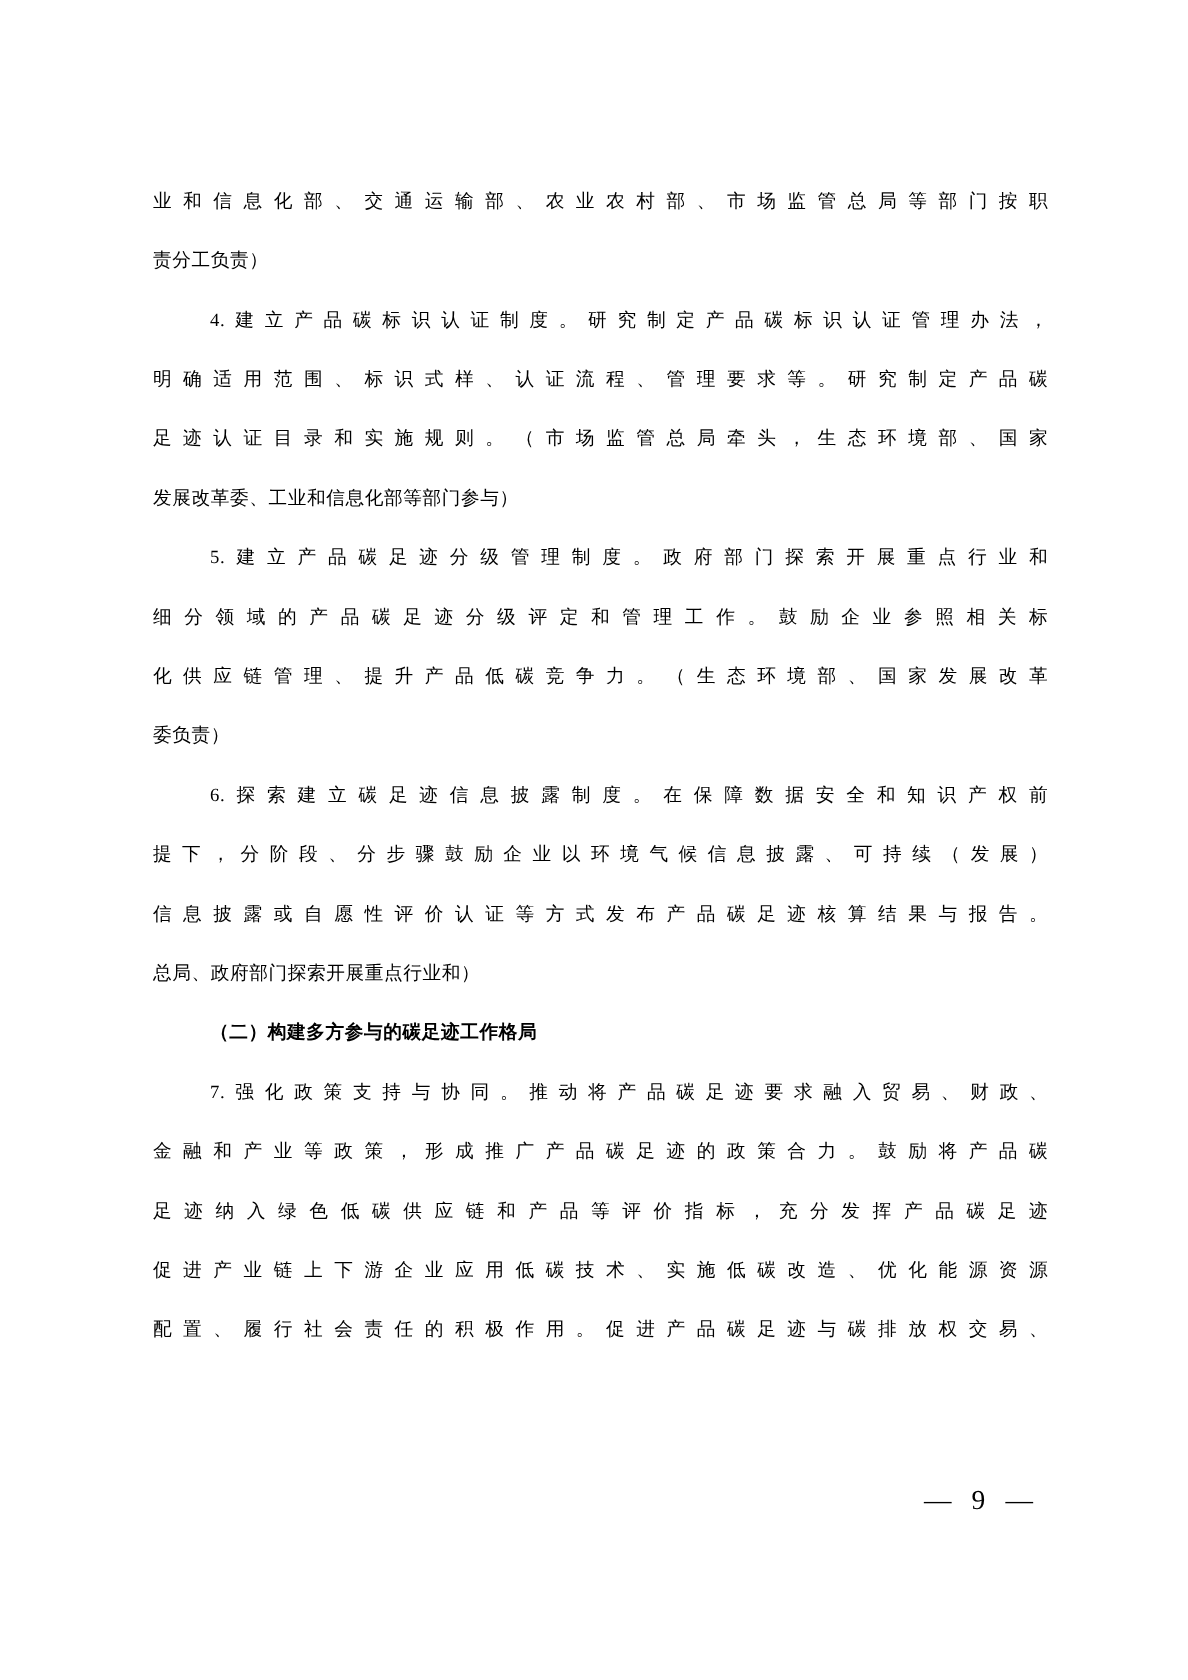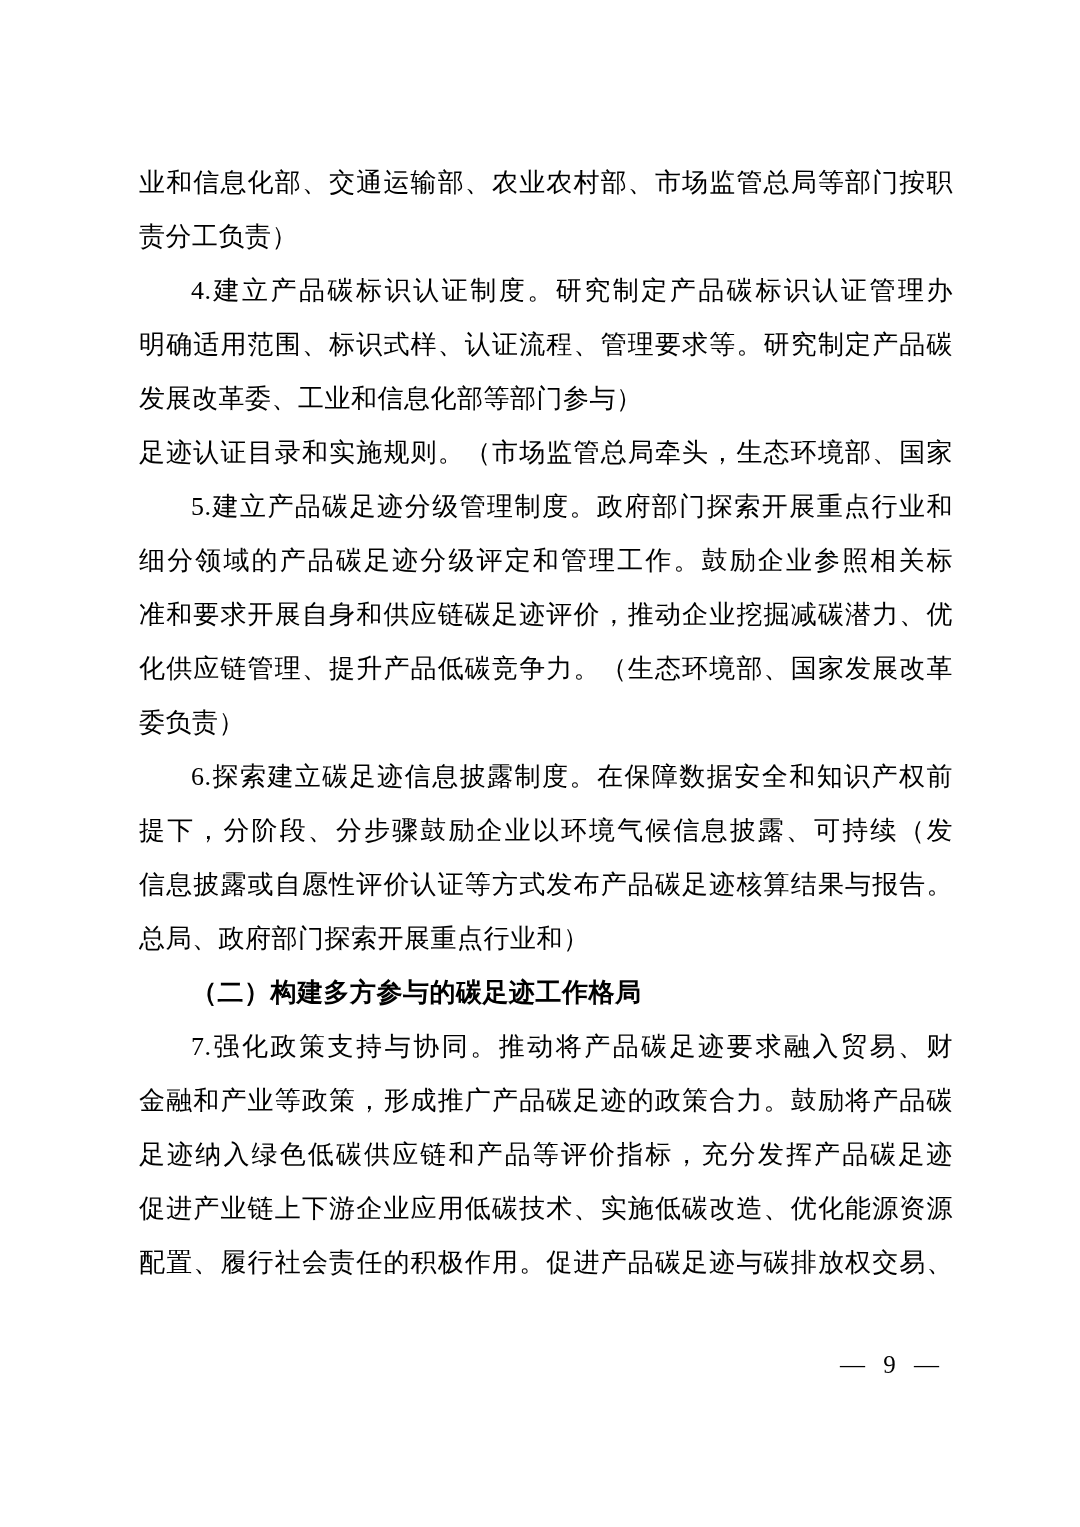--- a/index.html
+++ b/index.html
@@ -14,21 +14,21 @@
     background: #ffffff;
     color: #000000;
     font-family: "Liberation Serif", "DejaVu Serif", serif;
     overflow: hidden;
   }
   .text-block {
     position: absolute;
     left: 139px;
     top: 156px;
     width: 814px;
-    font-size: 26px;
+    font-size: 17px;
     line-height: 54px;
     letter-spacing: 0.5px;
   }
   .line {
     text-align: justify;
     text-align-last: justify;
     height: 54px;
     overflow: hidden;
   }
   .line.short {
@@ -58,25 +58,24 @@
 </style>
 </head>
 <body>
 
 <div class="page">
   <div class="text-block">
     <div class="line">业和信息化部、交通运输部、农业农村部、市场监管总局等部门按职</div>
     <div class="line short">责分工负责）</div>
     <div class="line indent">4.建立产品碳标识认证制度。研究制定产品碳标识认证管理办法，</div>
     <div class="line">明确适用范围、标识式样、认证流程、管理要求等。研究制定产品碳</div>
+    <div class="line">足迹认证目录和实施规则。（市场监管总局牵头，生态环境部、国家</div>
     <div class="line short">发展改革委、工业和信息化部等部门参与）</div>
-    <div class="line">足迹认证目录和实施规则。（市场监管总局牵头，生态环境部、国家</div>
     <div class="line indent">5.建立产品碳足迹分级管理制度。政府部门探索开展重点行业和</div>
     <div class="line">细分领域的产品碳足迹分级评定和管理工作。鼓励企业参照相关标</div>
-    <div class="line">准和要求开展自身和供应链碳足迹评价，推动企业挖掘减碳潜力、优</div>
     <div class="line">化供应链管理、提升产品低碳竞争力。（生态环境部、国家发展改革</div>
     <div class="line short">委负责）</div>
     <div class="line indent">6.探索建立碳足迹信息披露制度。在保障数据安全和知识产权前</div>
     <div class="line">提下，分阶段、分步骤鼓励企业以环境气候信息披露、可持续（发展）</div>
     <div class="line">信息披露或自愿性评价认证等方式发布产品碳足迹核算结果与报告。</div>
     <div class="line short">总局、政府部门探索开展重点行业和）</div>
     <div class="line short indent heading">（二）构建多方参与的碳足迹工作格局</div>
     <div class="line indent">7.强化政策支持与协同。推动将产品碳足迹要求融入贸易、财政、</div>
     <div class="line">金融和产业等政策，形成推广产品碳足迹的政策合力。鼓励将产品碳</div>
     <div class="line">足迹纳入绿色低碳供应链和产品等评价指标，充分发挥产品碳足迹</div>

